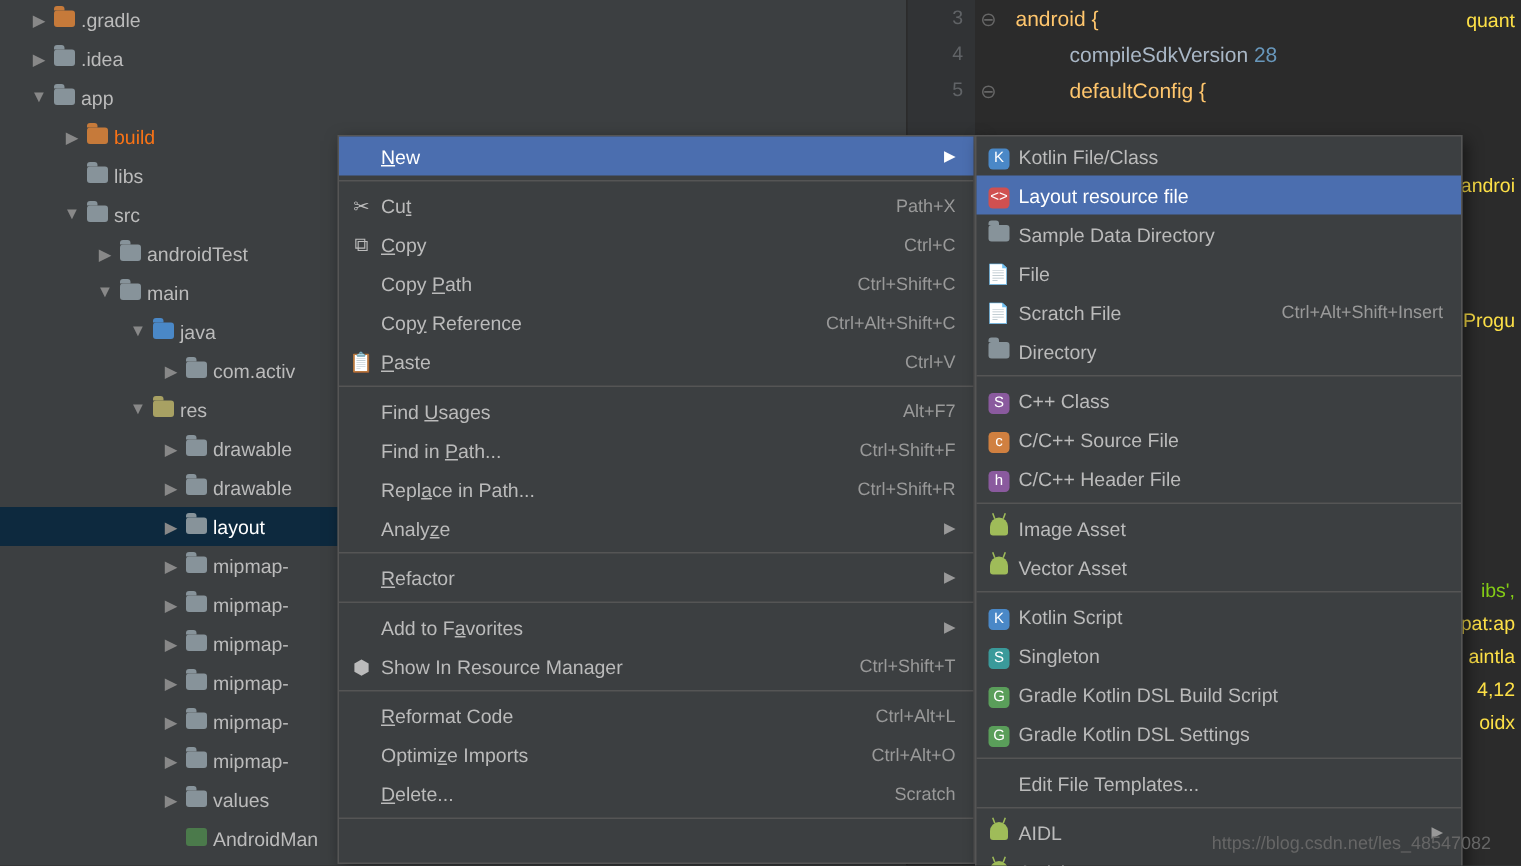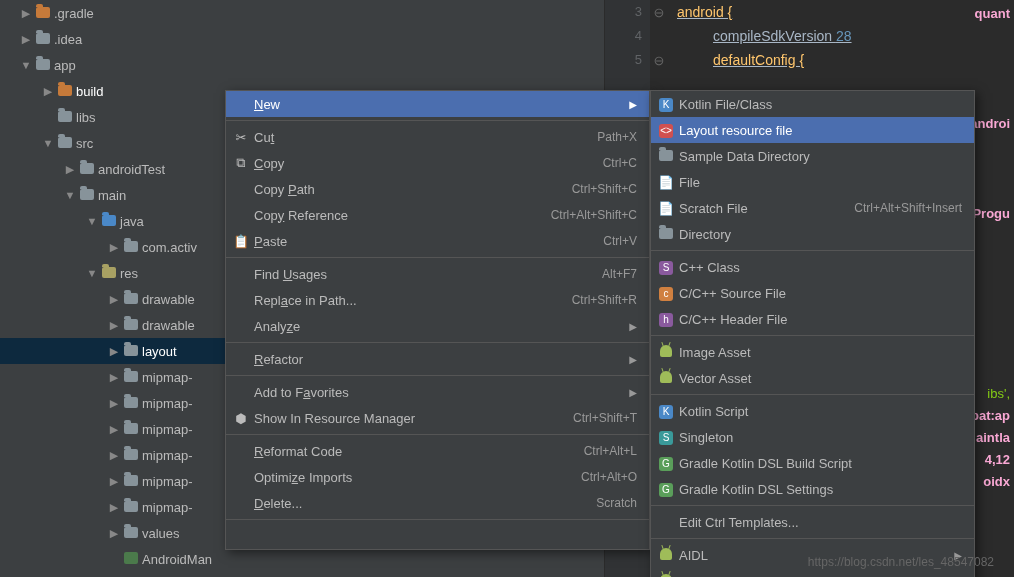--- a/index.html
+++ b/index.html
@@ -24,25 +24,25 @@
   .folder-icon.res::before { background:#a8a163; }
 
   .xml-icon { display:inline-block; width:14px; height:12px; background:#4b7a4b; border-radius:2px; font-size:8px; color:#fff; }
 
   .editor-panel { flex: 1; background: #2b2b2b; position: relative; overflow: hidden; }
   .gutter { position:absolute; left:0; top:0; width:45px; background:#313335; height:100%; text-align:right; padding-right:8px; color:#606366; }
   .gutter-line { height: 24px; line-height: 24px; }
   .fold-col { position:absolute; left:45px; top:0; width:18px; height:100%; }
   .fold-mark { height:24px; display:flex; align-items:center; justify-content:center; color:#666; }
   .code { position:absolute; left:72px; top:0; right:0; font-family: 'Consolas','Menlo',monospace; font-size:14px; color:#a9b7c6; }
-  .code-line { height:24px; line-height:24px; white-space: nowrap; text-decoration: underline; }
+  .code-line { height:24px; line-height:24px; white-space: nowrap; }
   .fn { color:#ffc66d; }
   .num { color:#6897bb; }
   .str { color:#84cc16; }
-  .ghost { color:#f9a8d4;font-weight:bold; }
+  .ghost { color:#fde047; }
 
   .context-menu { position: absolute; top: 90px; left: 225px; width: 425px; background:#3c3f41; border:1px solid #555; box-shadow: 3px 3px 10px rgba(0,0,0,0.5); }
   .submenu { position: absolute; top: 90px; left: 650px; width: 325px; background:#3c3f41; border:1px solid #555; box-shadow: 3px 3px 10px rgba(0,0,0,0.5); }
   .menu-item { display:flex; align-items:center; height:26px; padding:0 12px 0 28px; position:relative; color:#bbb; }
   .menu-item.highlight { background:#4b6eaf; color:#fff; }
   .menu-item .micon { position:absolute; left:6px; width:18px; text-align:center; }
   .menu-item .shortcut { margin-left:auto; color:#999; font-size:12px; }
   .menu-item .sub-arrow { margin-left:auto; color:#999; font-size:10px; }
   .menu-item.highlight .sub-arrow { color:#fff; }
   .menu-sep { height:1px; background:#555; margin:3px 0; }
@@ -77,21 +77,21 @@
         <span class="label">.idea</span>
       </div>
     <div class="tree-row" style="padding-left:18px">
         <span class="arrow">▼</span>
         <span class="icon"><span class="folder-icon"></span></span>
         <span class="label">app</span>
       </div>
     <div class="tree-row" style="padding-left:40px">
         <span class="arrow">▶</span>
         <span class="icon"><span class="folder-icon orange"></span></span>
-        <span class="label" style="color:#ffffff">build</span>
+        <span class="label" style="color:#f97316">build</span>
       </div>
     <div class="tree-row" style="padding-left:40px">
         <span class="arrow"></span>
         <span class="icon"><span class="folder-icon"></span></span>
         <span class="label">libs</span>
       </div>
     <div class="tree-row" style="padding-left:40px">
         <span class="arrow">▼</span>
         <span class="icon"><span class="folder-icon"></span></span>
         <span class="label">src</span>
@@ -233,20 +233,24 @@
       <span class="micon">📋</span>
       <span><span class="underline">P</span>aste</span>
       <span class="shortcut">Ctrl+V</span>
     </div>
   <div class="menu-sep"></div>
   <div class="menu-item">
       <span>Find <span class="underline">U</span>sages</span>
       <span class="shortcut">Alt+F7</span>
     </div>
   <div class="menu-item">
+      <span>Find in <span class="underline">P</span>ath...</span>
+      <span class="shortcut">Ctrl+Shift+F</span>
+    </div>
+  <div class="menu-item">
       <span>Repl<span class="underline">a</span>ce in Path...</span>
       <span class="shortcut">Ctrl+Shift+R</span>
     </div>
   <div class="menu-item">
       <span>Analy<span class="underline">z</span>e</span>
       <span class="sub-arrow">▶</span>
     </div>
   <div class="menu-sep"></div>
   <div class="menu-item">
       <span><span class="underline">R</span>efactor</span>
@@ -339,21 +343,21 @@
   <div class="menu-item">
       <span class="micon"><span class="badge green">G</span></span>
       <span>Gradle Kotlin DSL Build Script</span>
     </div>
   <div class="menu-item">
       <span class="micon"><span class="badge green">G</span></span>
       <span>Gradle Kotlin DSL Settings</span>
     </div>
   <div class="menu-sep"></div>
   <div class="menu-item">
-      <span>Edit Ctrl Templates...</span>
+      <span>Edit File Templates...</span>
     </div>
   <div class="menu-sep"></div>
   <div class="menu-item">
       <span class="micon"><span class="android-head"></span></span>
       <span>AIDL</span>
       <span class="sub-arrow">▶</span>
     </div>
   <div class="menu-item">
       <span class="micon"><span class="android-head"></span></span>
       <span>Activity</span>

